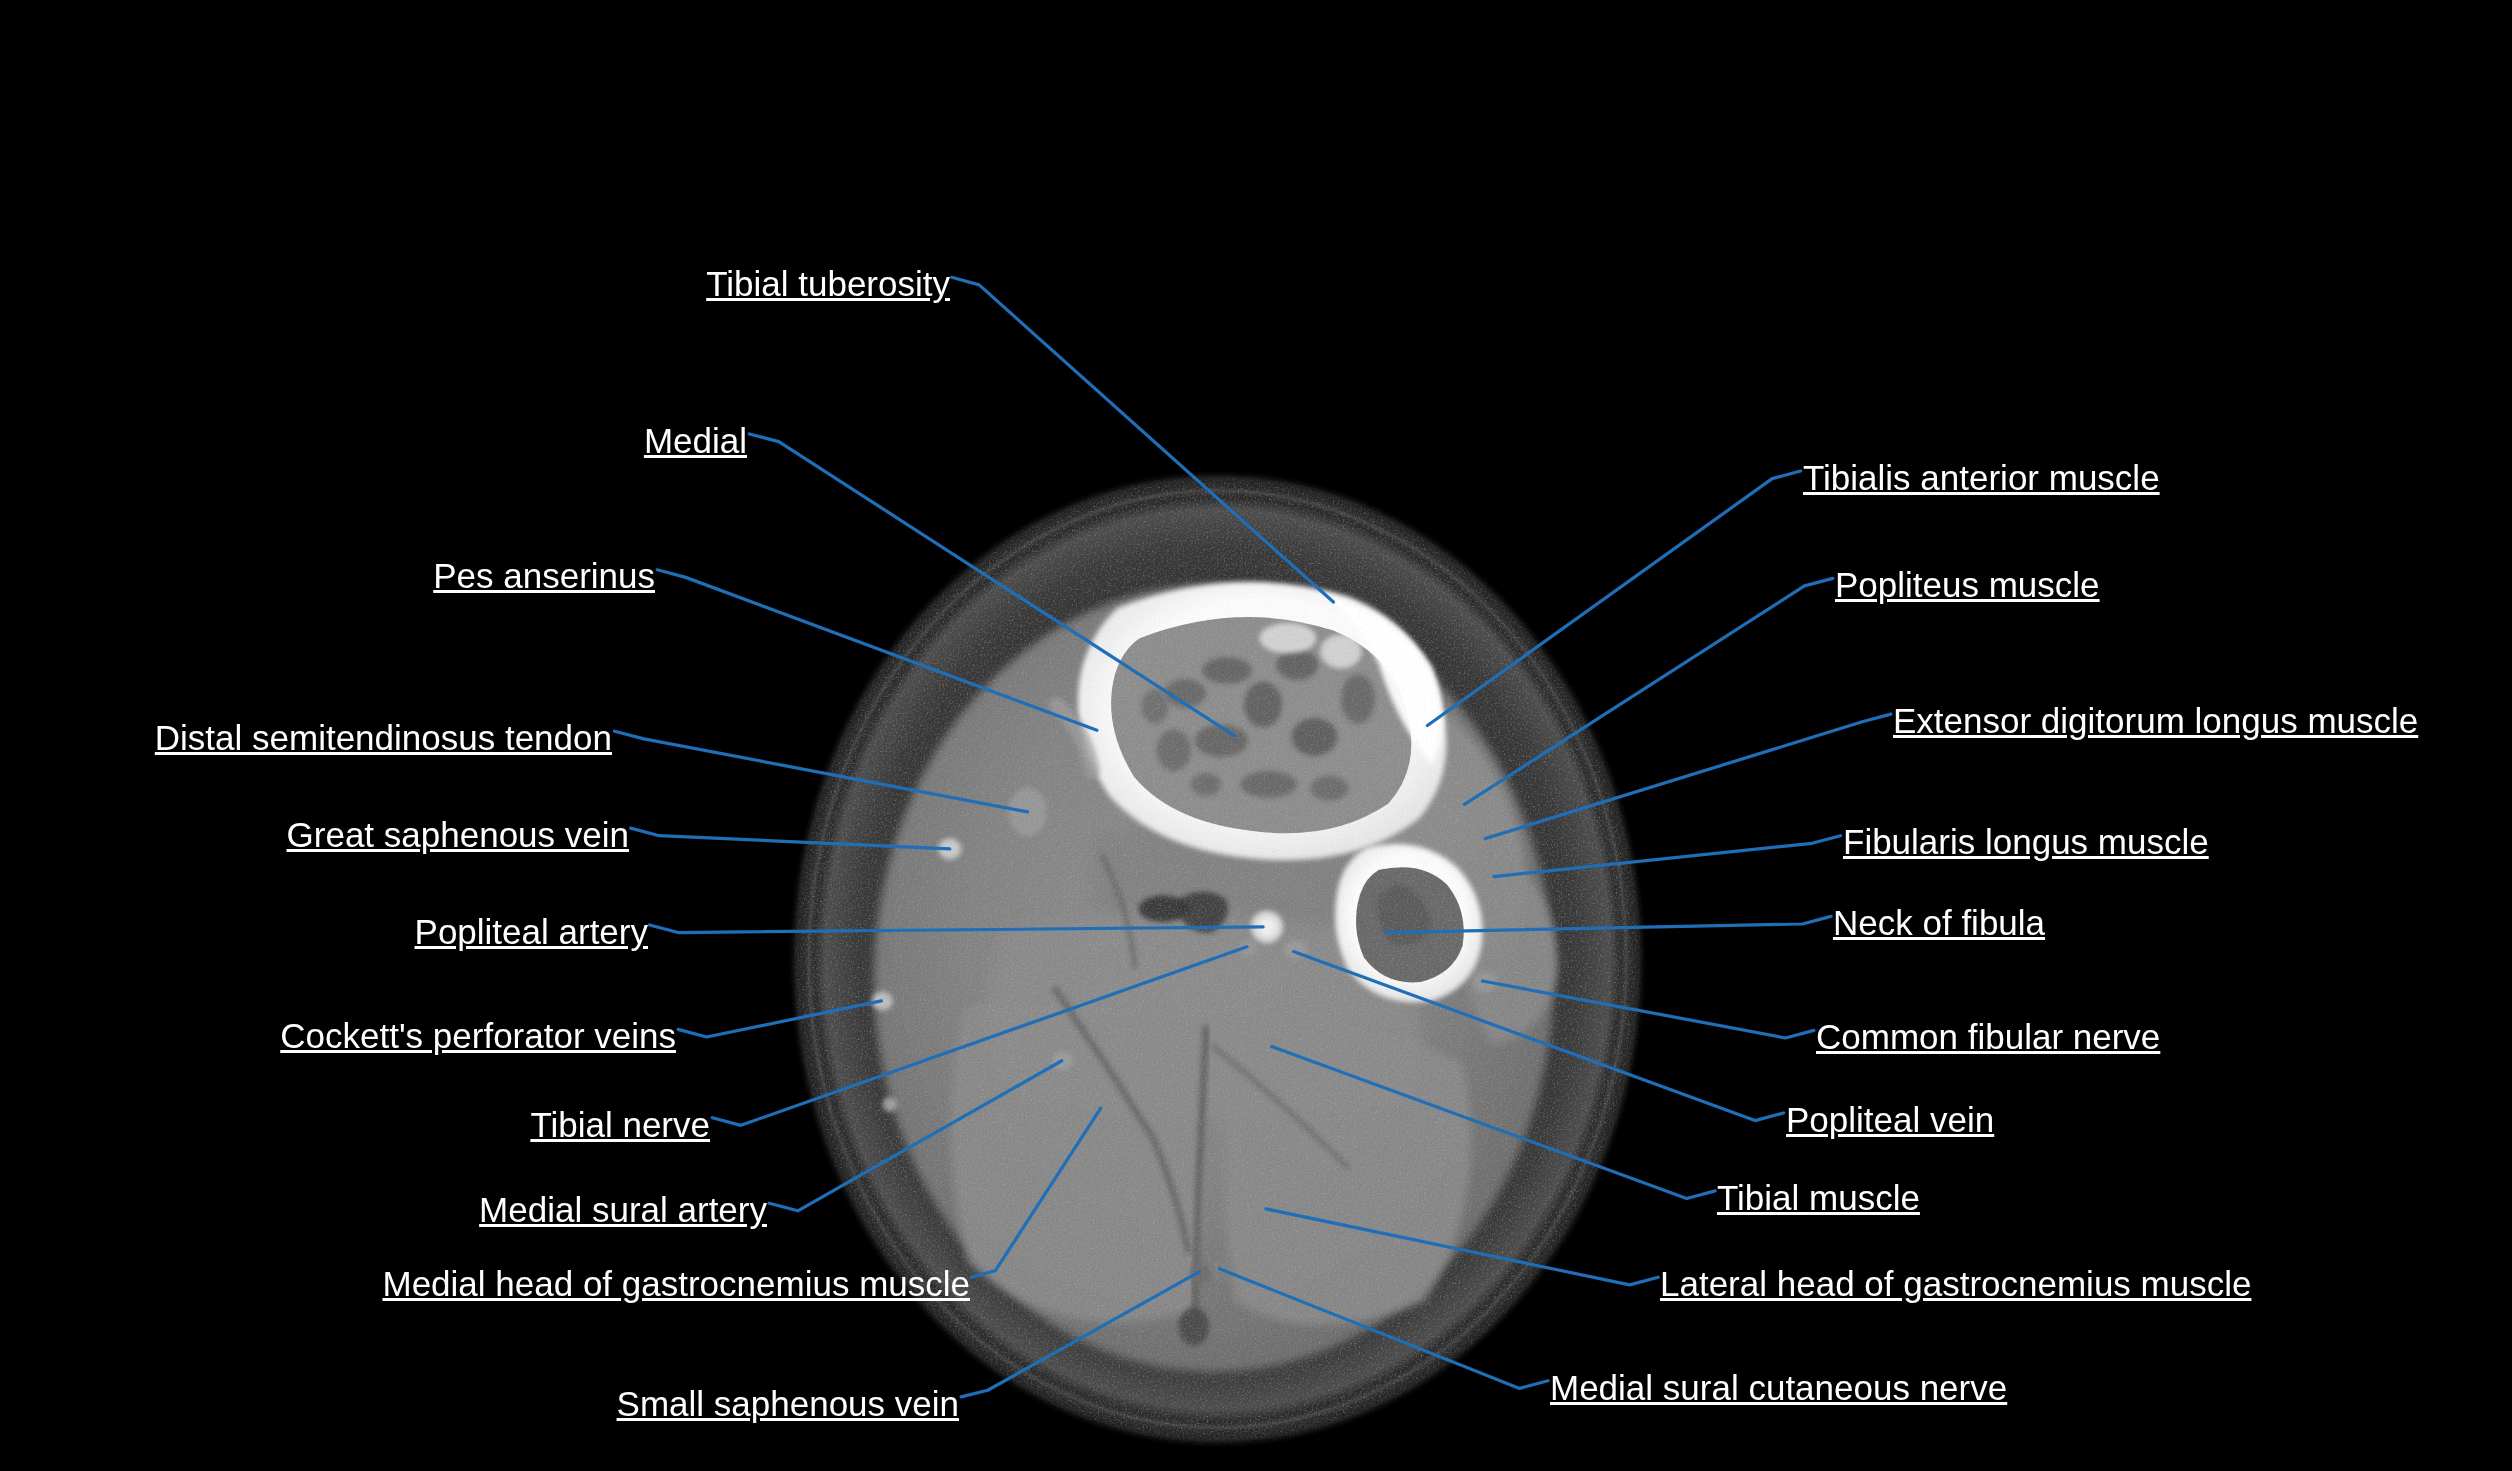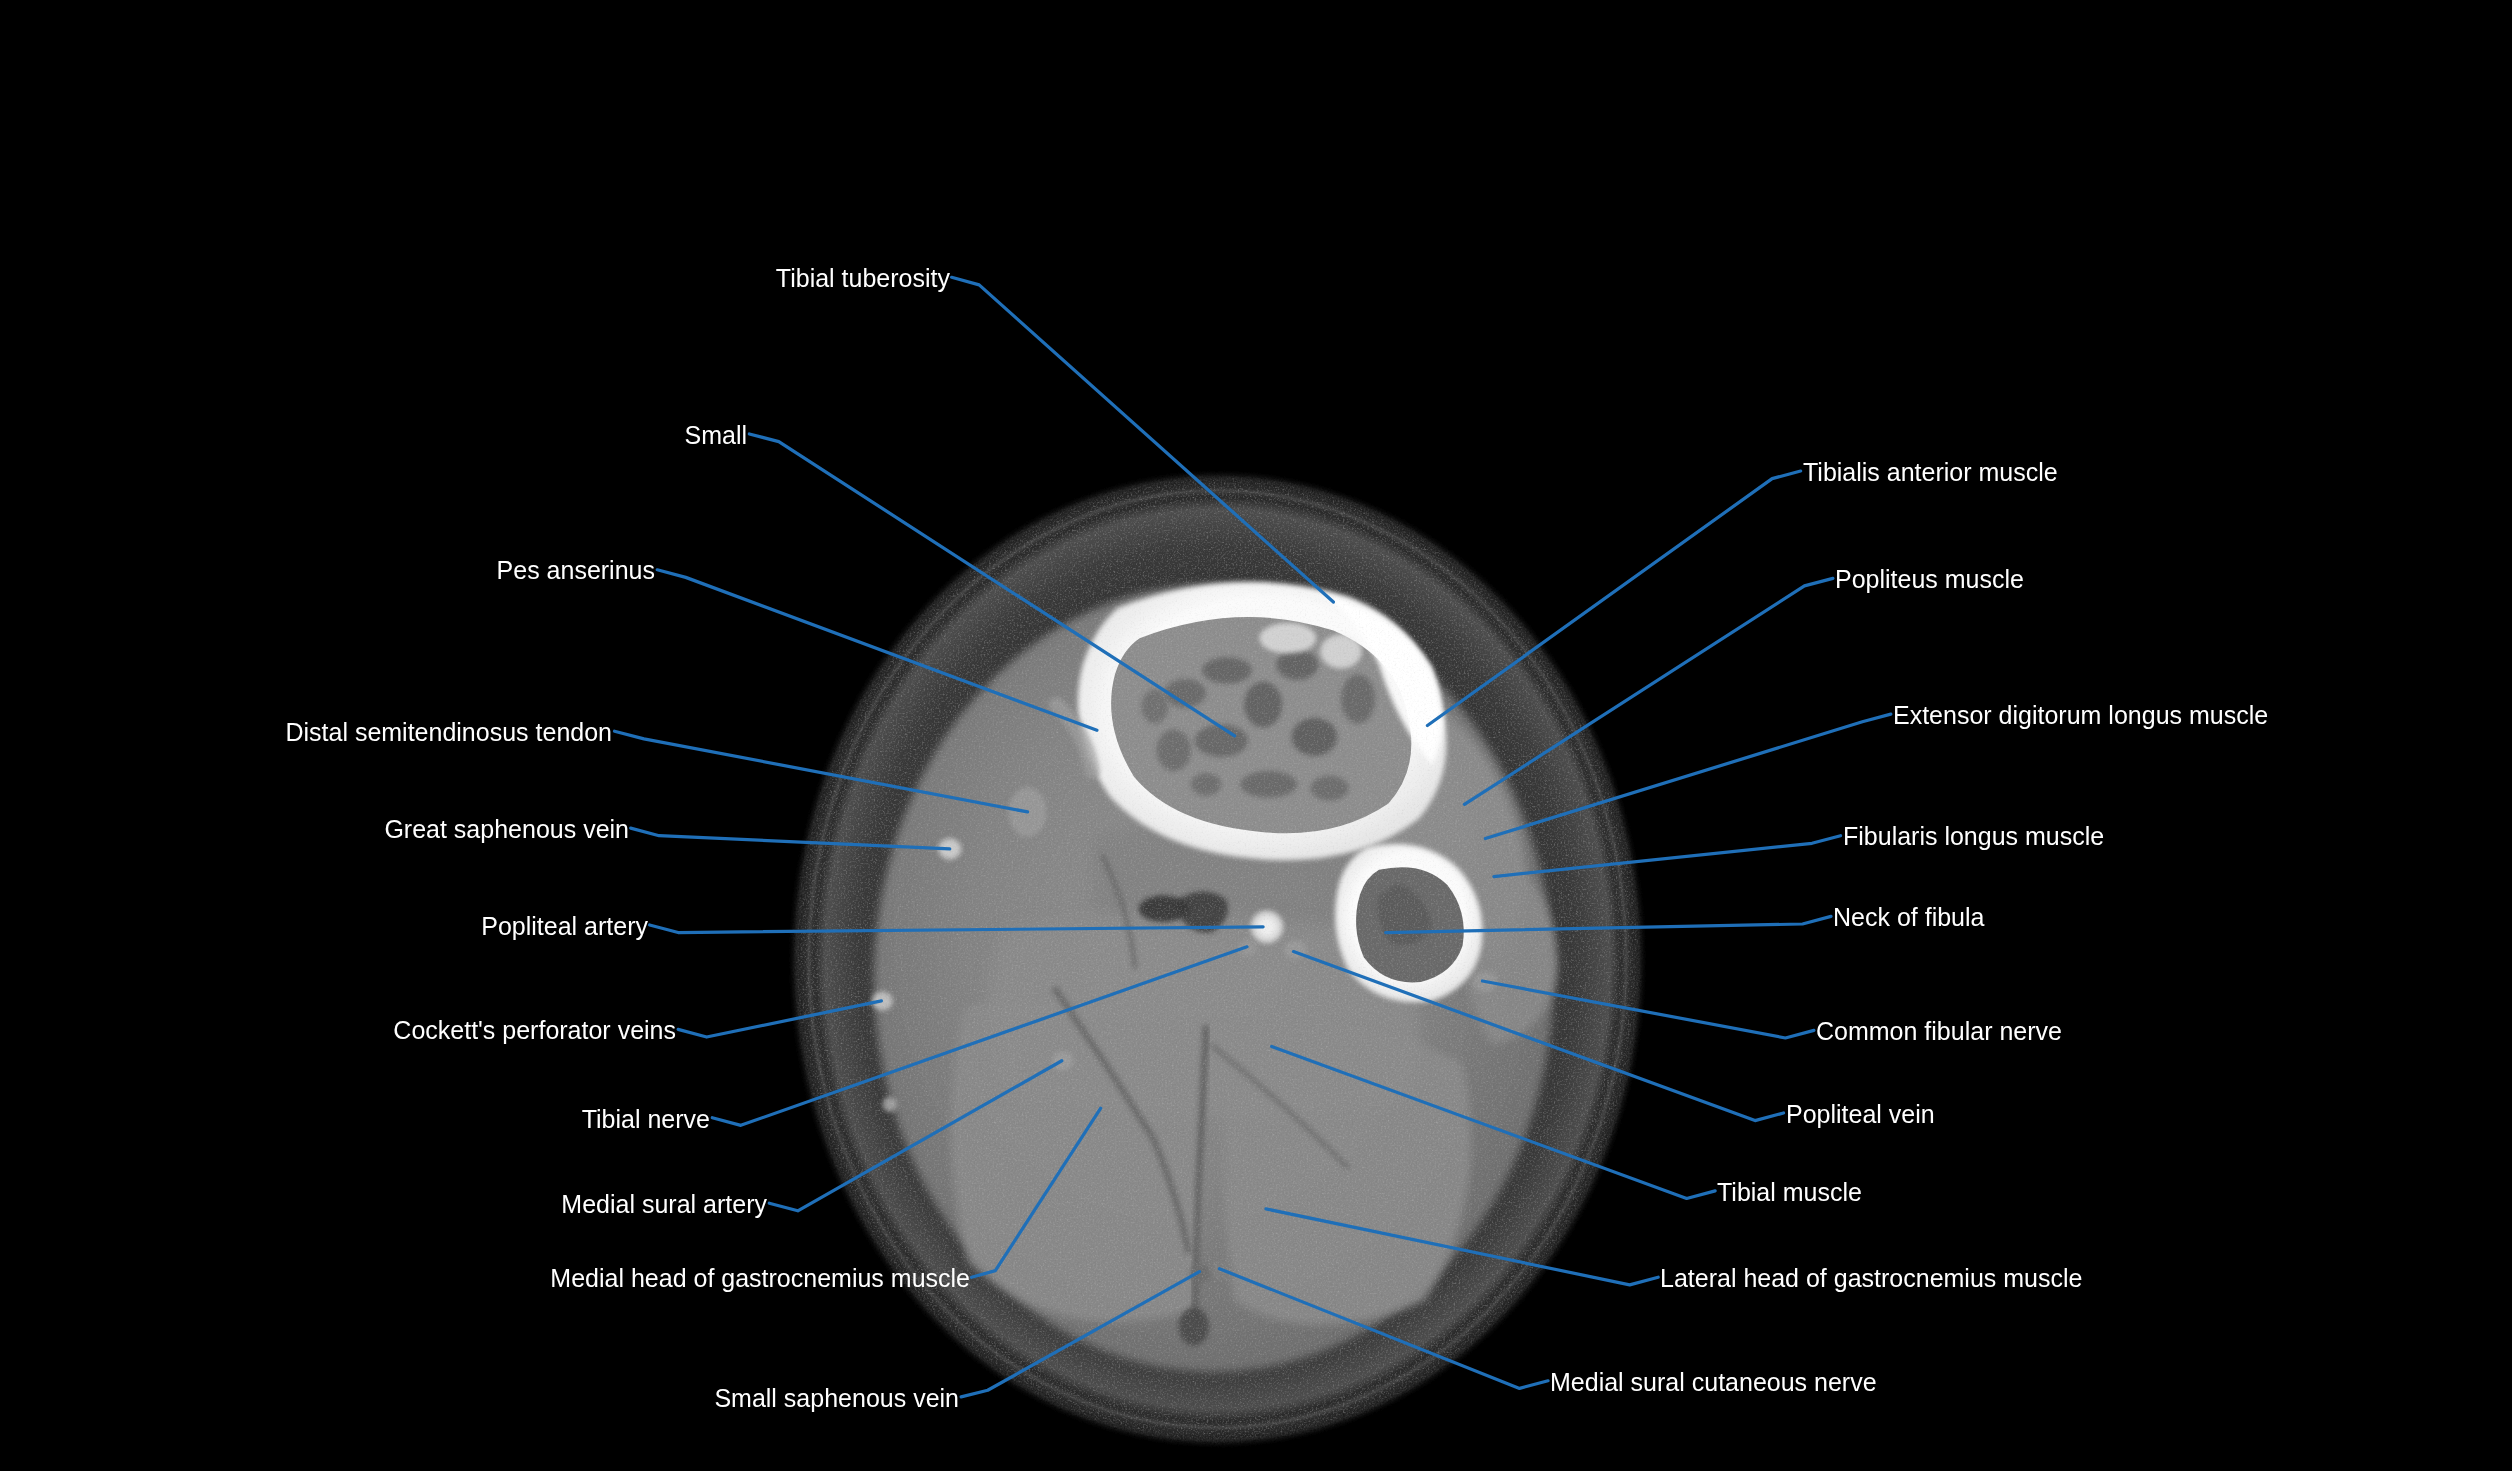--- a/index.html
+++ b/index.html
@@ -27,24 +27,25 @@
     left: 0;
     top: 0;
     width: 2512px;
     height: 1471px;
     pointer-events: none;
   }
   .label {
     position: absolute;
     color: #ffffff;
     font-family: "Liberation Sans", sans-serif;
-    font-size: 25px;
+    font-size: 35px;
     line-height: 1;
     white-space: nowrap;
     letter-spacing: 0px;
+    text-decoration: underline;
   }
   .label.right-aligned {
     text-align: right;
   }
   .label.left-aligned {
     text-align: left;
   }
 </style>
 </head>
 <body>
@@ -237,21 +238,21 @@
         <polyline points="1910,1085 1880,1093 1561,1033" stroke="#1f6fb8" fill="none"></polyline>
         <polyline points="1878,1172 1848,1180 1362,1002" stroke="#1f6fb8" fill="none"></polyline>
         <polyline points="1806,1254 1776,1262 1339,1102" stroke="#1f6fb8" fill="none"></polyline>
         <polyline points="1746,1345 1716,1353 1333,1273" stroke="#1f6fb8" fill="none"></polyline>
         <polyline points="1630,1454 1600,1462 1284,1336" stroke="#1f6fb8" fill="none"></polyline>
       </g>
   </svg>
 
   <div id="label-layer">
       <div class="label right-aligned" style="color: rgb(255, 255, 255); top: 266px; right: 1562px;">Tibial tuberosity</div>
-      <div class="label right-aligned" style="color: rgb(255, 255, 255); top: 423px; right: 1765px;">Small</div>
+      <div class="label right-aligned" style="color: rgb(255, 255, 255); top: 423px; right: 1765px;">Medial</div>
       <div class="label right-aligned" style="color: rgb(255, 255, 255); top: 558px; right: 1857px;">Pes anserinus</div>
       <div class="label right-aligned" style="color: rgb(255, 255, 255); top: 720px; right: 1900px;">Distal semitendinosus tendon</div>
       <div class="label right-aligned" style="color: rgb(255, 255, 255); top: 817px; right: 1883px;">Great saphenous vein</div>
       <div class="label right-aligned" style="color: rgb(255, 255, 255); top: 914px; right: 1864px;">Popliteal artery</div>
       <div class="label right-aligned" style="color: rgb(255, 255, 255); top: 1018px; right: 1836px;">Cockett's perforator veins</div>
       <div class="label right-aligned" style="color: rgb(255, 255, 255); top: 1107px; right: 1802px;">Tibial nerve</div>
       <div class="label right-aligned" style="color: rgb(255, 255, 255); top: 1192px; right: 1745px;">Medial sural artery</div>
       <div class="label right-aligned" style="color: rgb(255, 255, 255); top: 1266px; right: 1542px; text-align: right;">Medial head of gastrocnemius muscle</div>
       <div class="label right-aligned" style="color: rgb(255, 255, 255); top: 1386px; right: 1553px;">Small saphenous vein</div>
       <div class="label left-aligned" style="color: rgb(255, 255, 255); top: 460px; left: 1803px;">Tibialis anterior muscle</div>

